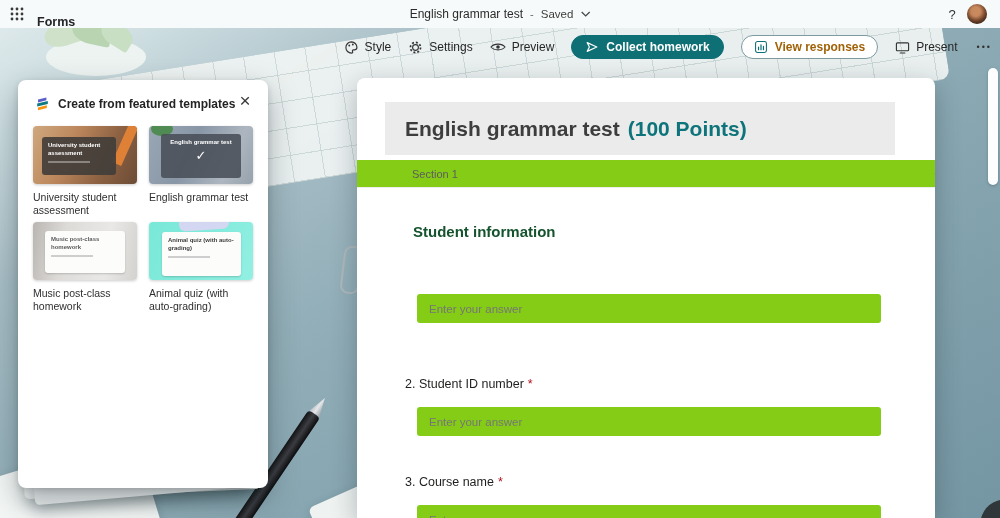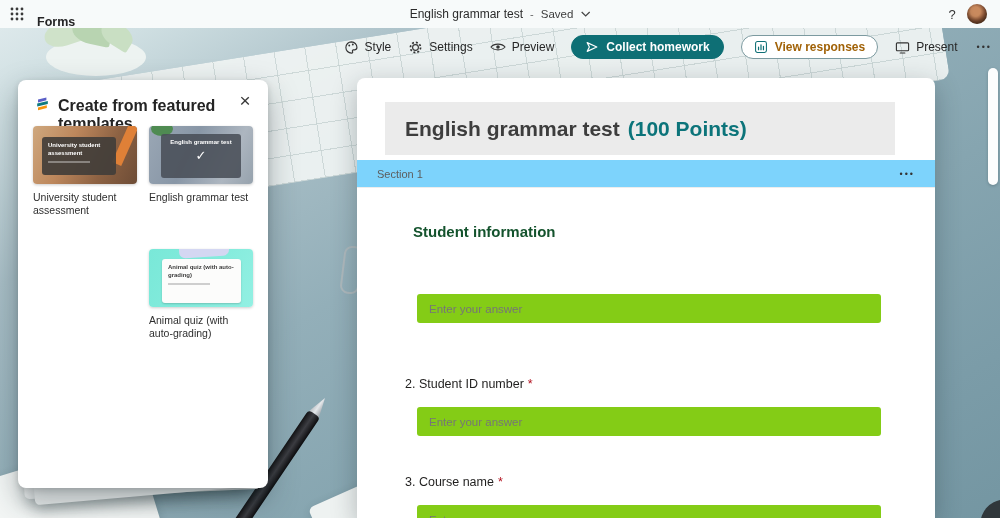--- a/index.html
+++ b/index.html
@@ -52,21 +52,21 @@
   .pill.collect{background:#0e6f75;color:#fff;border:1px solid #0e6f75;padding:0 13px;}
   .pill.view{background:#fff;color:#a16207;border:1px solid #7c9aa0;padding:0 12px;}
   .more-dots{font-size:9px;letter-spacing:2px;color:#333;background:none;border:none;cursor:pointer;padding:0 2px;}
 
   
   .panel-stack{position:absolute;background:#f2f4f4;border-radius:5px;z-index:4;box-shadow:0 6px 14px rgba(30,45,50,.28);}
   .ps1{left:24px;top:468px;width:236px;height:26px;transform:rotate(-2.5deg);}
   .ps2{left:34px;top:474px;width:214px;height:22px;transform:rotate(-5deg);background:#ecefef;}
   .tpanel{position:absolute;left:18px;top:80px;width:250px;height:408px;background:#fff;border-radius:8px;z-index:5;
           box-shadow:0 12px 30px rgba(25,40,46,.35),0 2px 6px rgba(0,0,0,.15);}
-  .tpanel-title{position:absolute;left:40px;top:17px;font-size:16px;font-weight:700;color:#242424;}
+  .tpanel-title{position:absolute;left:40px;top:17px;font-size:12px;font-weight:700;color:#242424;}
   .tpanel-close{position:absolute;right:10px;top:8px;width:26px;height:26px;background:none;border:none;cursor:pointer;
                 font-size:19px;font-weight:300;color:#3a3a3a;line-height:26px;padding:0;}
   .feat-icon{position:absolute;left:16px;top:15px;width:17px;height:17px;}
   .tile{position:absolute;width:104px;cursor:pointer;}
   .thumb{position:relative;width:104px;height:58px;border-radius:4px;overflow:hidden;box-shadow:0 1px 3px rgba(0,0,0,.2);}
   .thumb-t1{background:linear-gradient(115deg,#cfa87e 0%,#bd875c 35%,#8d6243 68%,#6d4c36 100%);}
   .thumb-t1::before{content:"";position:absolute;right:6px;top:-6px;width:10px;height:46px;background:#df8037;transform:rotate(24deg);}
   .thumb-t2{background:linear-gradient(115deg,#9aa7b5 0%,#8896a6 40%,#adb6c0 75%,#96a2ad 100%);}
   .thumb-t2::before{content:"";position:absolute;left:2px;top:-4px;width:22px;height:14px;background:#4f8b52;border-radius:50%;}
   .thumb-t3{background:linear-gradient(100deg,#b9b6b2 0%,#dddbd8 30%,#e9e8e6 70%,#d4d2cf 100%);}
@@ -80,30 +80,30 @@
   .ovl-c4{left:13px;top:10px;width:79px;height:44px;}
   .ovl-text{font-size:6px;line-height:7.5px;font-weight:700;display:block;}
   .ovl-dark1 .ovl-text,.ovl-dark2 .ovl-text{color:#fff;}
   .ovl-c3 .ovl-text{color:#5a5a5a;}
   .ovl-c4 .ovl-text{color:#3c3c3c;}
   .ovl-dark1::after,.ovl-c3::after,.ovl-c4::after{content:"";display:block;margin-top:4px;width:42px;height:2px;background:rgba(150,150,150,.45);}
   .ovl-dark1::after{background:rgba(255,255,255,.35);}
   .ovl-check{display:block;color:#fff;font-size:13px;line-height:14px;margin-top:2px;}
   .caption{margin-top:7px;font-size:10.5px;line-height:12.5px;color:#2f2f2f;}
   .pos-t1{left:15px;top:46px;} .pos-t2{left:131px;top:46px;}
-  .pos-t3{left:15px;top:142px;} .pos-t4{left:131px;top:142px;margin-top:27px;}
+  .pos-t3{left:15px;top:142px;} .pos-t4{left:131px;top:142px;}
 
   
   .fcard{position:absolute;left:357px;top:78px;width:578px;height:440px;background:#fff;border-radius:8px 8px 0 0;z-index:3;
          overflow:hidden;box-shadow:0 8px 26px rgba(25,40,46,.30);}
   .fbanner{position:absolute;left:28px;top:24px;width:510px;height:53px;background:#ebebeb;display:flex;align-items:center;cursor:pointer;}
   .fbanner .t1{margin-left:20px;font-size:21px;font-weight:600;color:#3d3d3d;}
   .fbanner .t2{margin-left:8px;font-size:21px;font-weight:600;color:#0c747a;}
-  .fsection{position:absolute;left:0;top:82px;width:100%;height:27px;background:#7dd3fc;border-bottom:1px solid #ededed;
-            display:flex;align-items:center;justify-content:space-between;}
+  .fsection{position:absolute;left:0;top:82px;width:100%;height:27px;background:#84cc16;border-bottom:1px solid #ededed;
+            display:flex;align-items:center;justify-content:space-between;padding-left:35px;}
   .fsection .slabel{margin-left:20px;font-size:11px;color:#5d5d5d;}
   .fsection .sdots{margin-right:18px;}
   .fheading{position:absolute;left:48px;top:137px;font-size:15px;font-weight:700;color:#14532d;margin:8px;cursor:pointer;}
   .question{position:absolute;left:48px;width:480px;cursor:pointer;}
   .q1{top:200px;} .q2{top:299px;} .q3{top:397px;}
   .q-label{font-size:12.5px;color:#201f1e;}
   .req{color:#b10e1c;margin-left:4px;}
   .q-input{display:block;margin:16px 0 0 12px;width:464px;height:29px;box-sizing:border-box;background:#84cc16;border:none;
            border-radius:3px;padding:0 12px;font-family:"Liberation Sans",sans-serif;font-size:11.5px;color:#333;}
   .q-input::placeholder{color:#767676;}
@@ -186,20 +186,28 @@
     <div class="tile pos-t2">
       <div class="thumb thumb-t2">
         <div class="ovl ovl-dark2">
           <span class="ovl-text">English grammar test</span>
           <span class="ovl-check">✓</span>
         </div>
       </div>
       <div class="caption">English grammar test</div>
     </div>
 
+    <div class="tile pos-t3">
+      <div class="thumb thumb-t3">
+        <div class="ovl ovl-card ovl-c3">
+            <span class="ovl-text">Music post-class homework</span>
+          </div>
+      </div>
+      <div class="caption">Music post-class homework</div>
+    </div>
 
     <div class="tile pos-t4">
       <div class="thumb thumb-t4">
         <div class="ovl ovl-card ovl-c4">
             <span class="ovl-text">Animal quiz (with auto-grading)</span>
           </div>
       </div>
       <div class="caption">Animal quiz (with auto-grading)</div>
     </div>
   </div>

